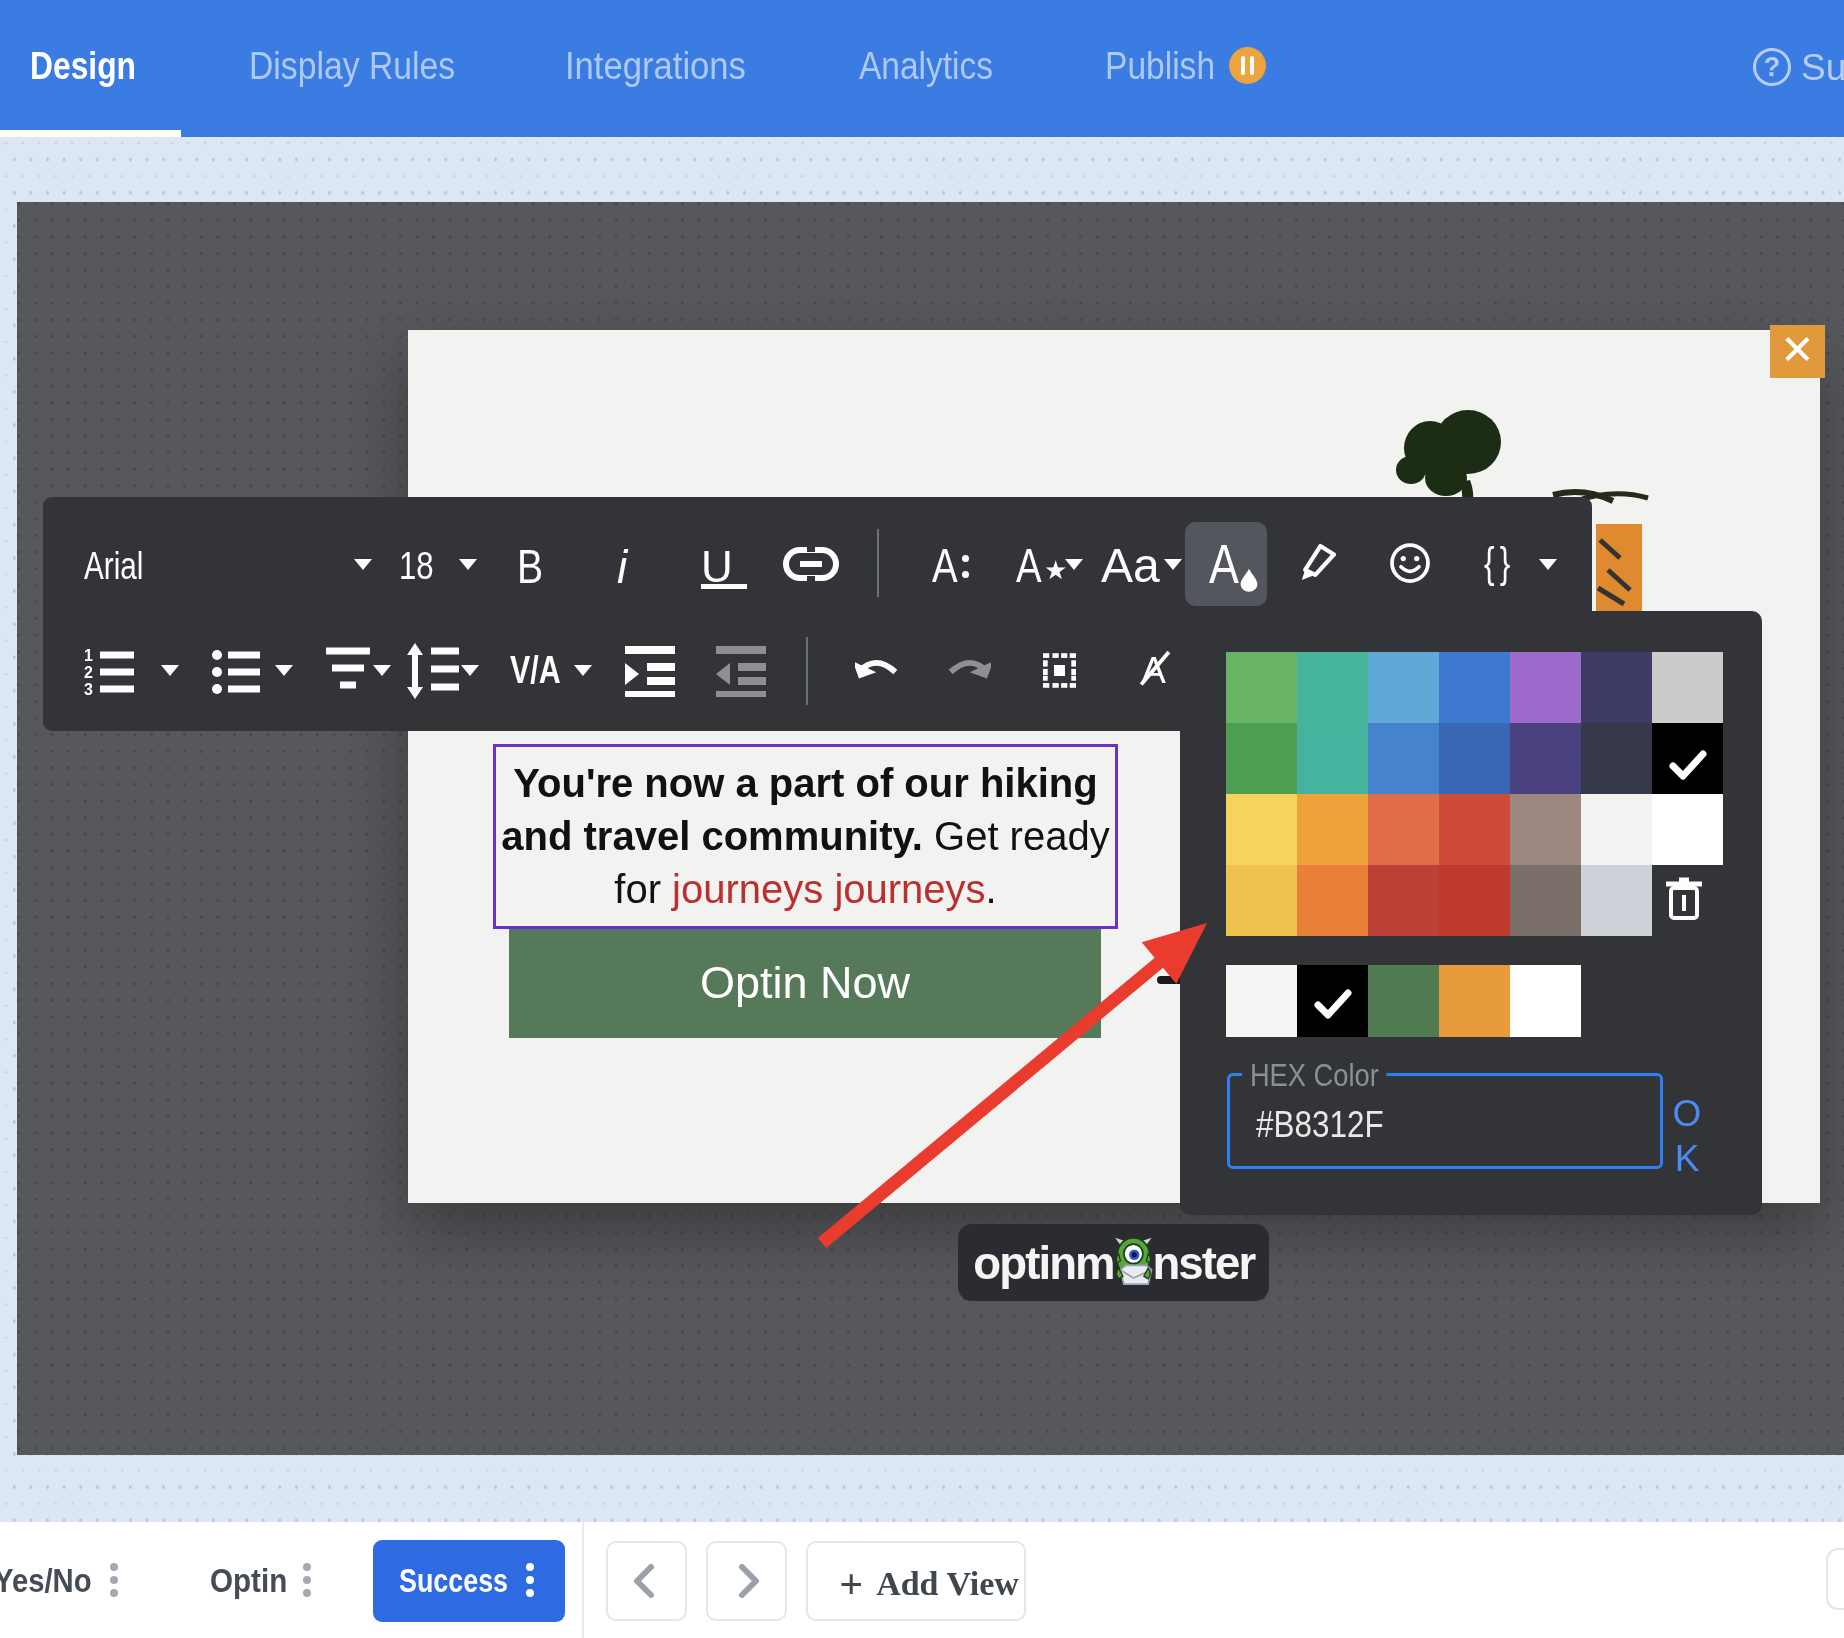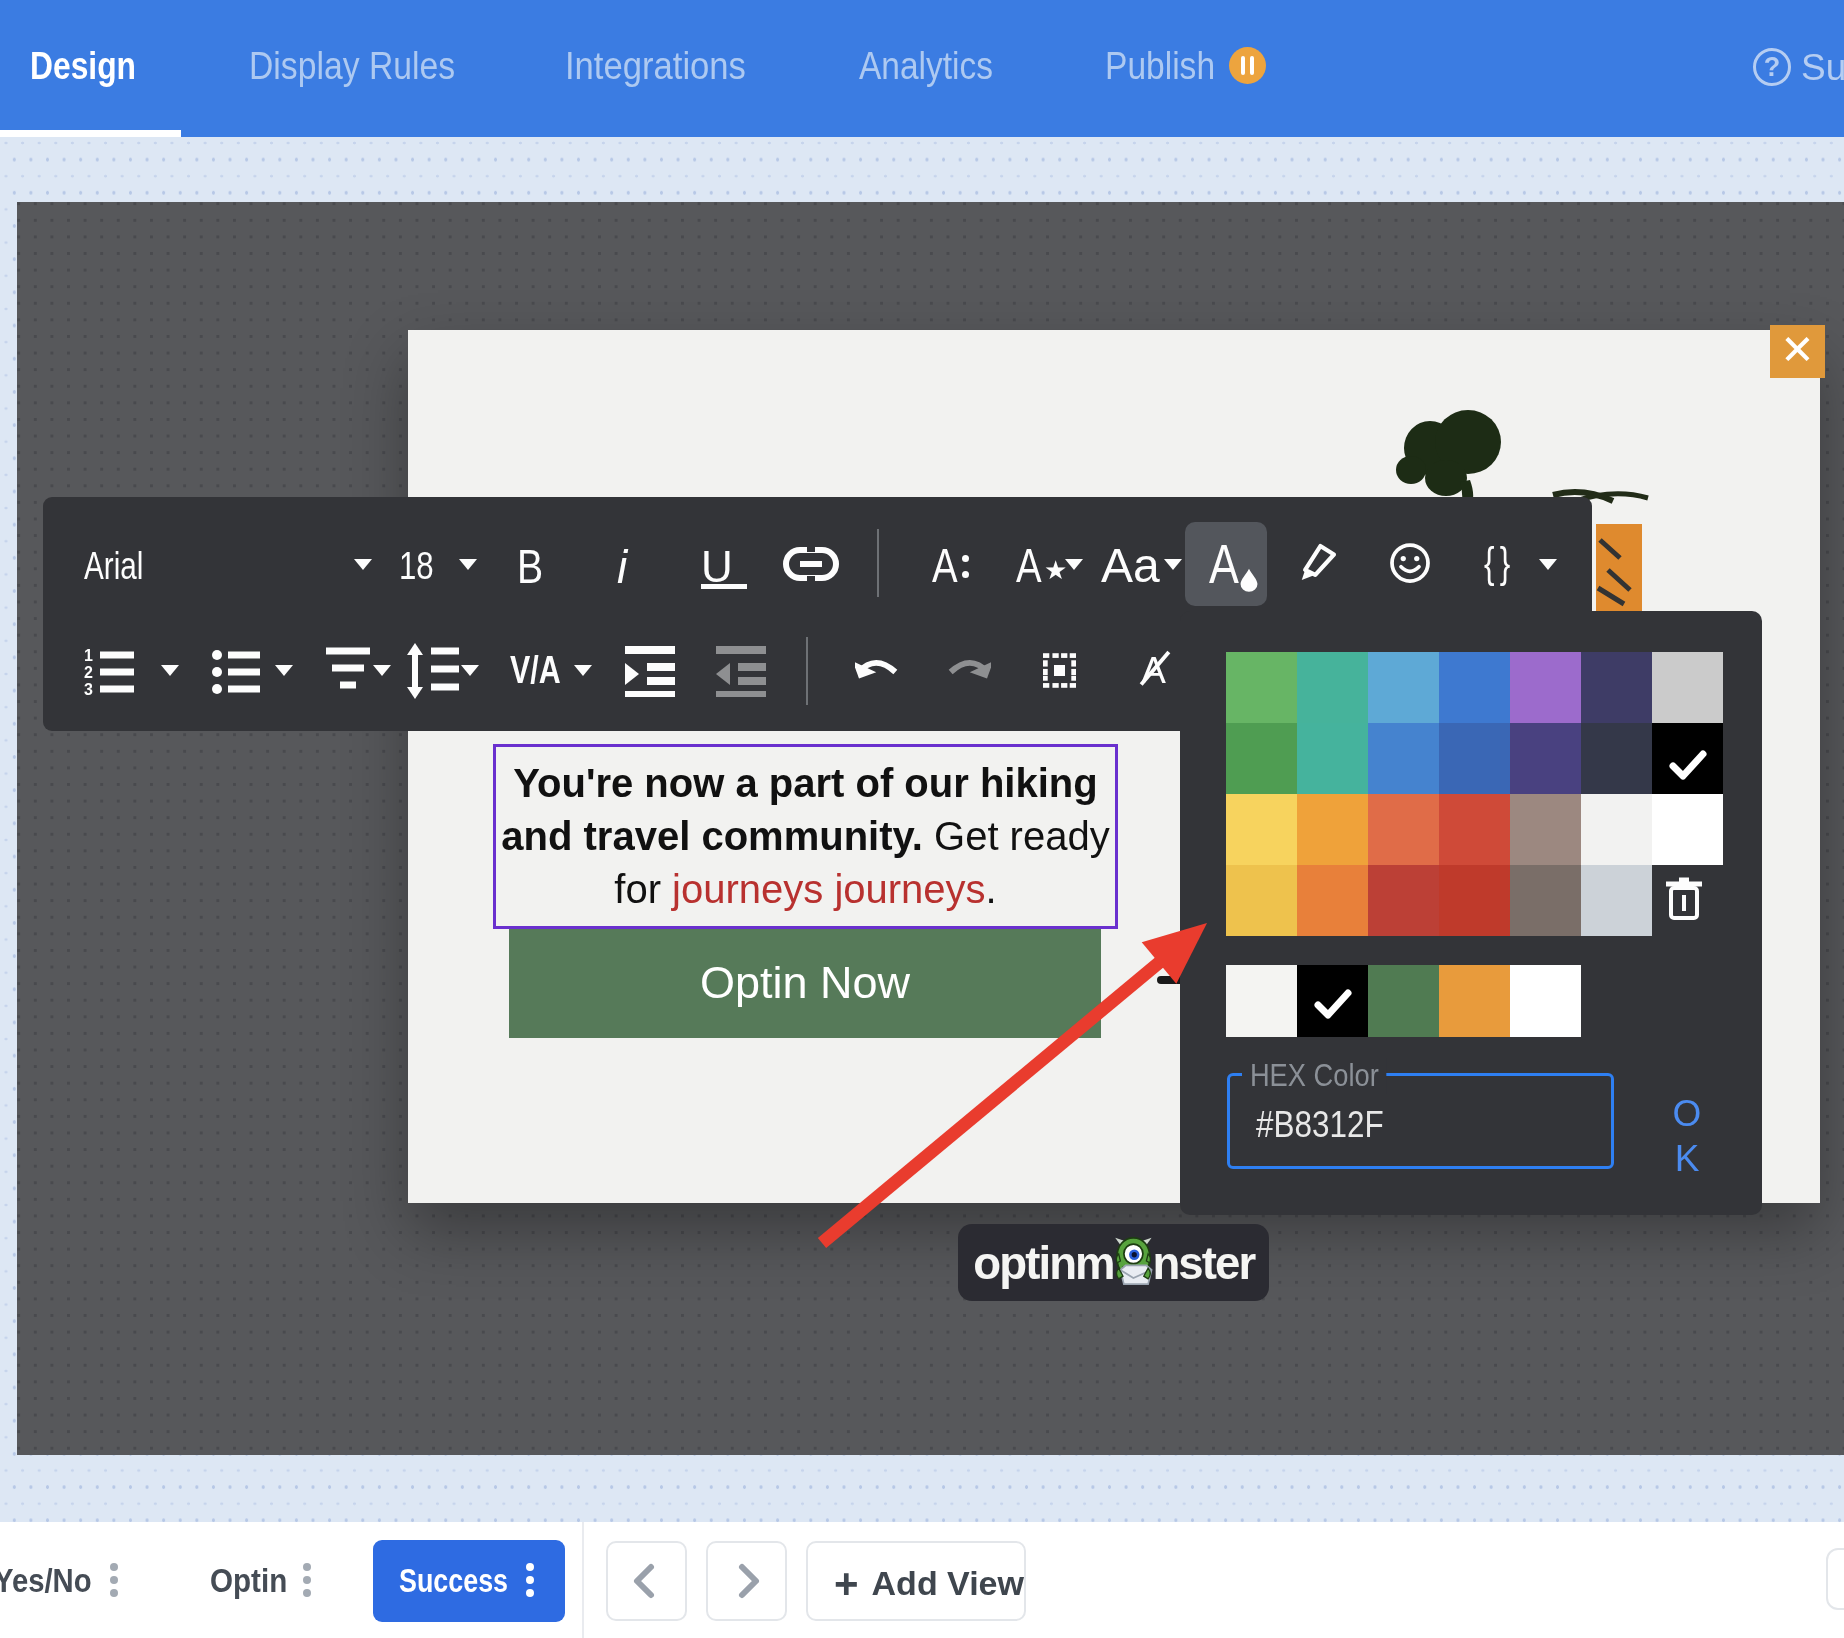--- a/index.html
+++ b/index.html
@@ -43,21 +43,21 @@
 
   .toolbar { position:absolute; left:43px; top:497px; width:1549px; height:234px; background:#333438; border-radius:9px;
     color:#fdfdfd; }
   .ti { position:absolute; color:#fdfdfd; }
   .caret { position:absolute; width:0; height:0; border-left:9px solid transparent; border-right:9px solid transparent; border-top:11px solid #fdfdfd; }
   .tdiv { position:absolute; width:2px; background:#6e7175; }
 
   .picker { position:absolute; left:1180px; top:611px; width:582px; height:604px; background:#333438; border-radius:10px; }
   .sw { position:absolute; width:71px; height:71px; }
 
-  .hexwrap { position:absolute; left:47px; top:462px; width:387px; height:96px; border:3px solid #2e7ff2; border-radius:6px; }
+  .hexwrap { position:absolute; left:47px; top:462px; width:436px; height:96px; border:3px solid #2e7ff2; border-radius:6px; }
   .hexlabel { position:absolute; left:12px; top:-18px; background:#333438; padding:0 9px; color:#8b9097; font-size:31px; transform:scaleX(0.88); transform-origin:left center; }
   .hexval { position:absolute; left:26px; top:28px; color:#e8e8e8; font-size:37px; transform:scaleX(0.85); transform-origin:left center; }
   .okbtn { position:absolute; left:485px; top:480px; color:#4b8bf0; font-size:37px; line-height:45px; text-align:center; width:44px; }
 
   .bottombar { position:absolute; left:0; top:1522px; width:1844px; height:116px; background:#ffffff; }
   .blabel { position:absolute; top:39px; font-size:34px; font-weight:700; color:#454c55; }
   .dots3 { position:absolute; top:41px; width:8px; }
   .dots3 span { display:block; width:8px; height:8px; border-radius:50%; background:#a3aab3; margin-bottom:5px; }
   .navbtn { position:absolute; top:19px; width:81px; height:80px; background:#fff; border:2px solid #e3e6ea; border-radius:10px; }
   .successbtn { position:absolute; left:373px; top:18px; width:192px; height:82px; background:#2e6be2; border-radius:9px; color:#fff; }
@@ -327,15 +327,15 @@
     <div class="navbtn" style="left:606px;">
       <svg width="77" height="76" viewBox="0 0 77 76">
         <path d="M43 24 L29 38 L43 52" fill="none" stroke="#9aa1ab" stroke-width="6" stroke-linecap="round" stroke-linejoin="round"></path>
       </svg>
     </div>
     <div class="navbtn" style="left:706px;">
       <svg width="77" height="76" viewBox="0 0 77 76">
         <path d="M34 24 L48 38 L34 52" fill="none" stroke="#9aa1ab" stroke-width="6" stroke-linecap="round" stroke-linejoin="round"></path>
       </svg>
     </div>
-    <div class="addview" style="padding-left:26px;"><span style="font-size:42px;position:relative;top:3px;margin-right:13px;">+</span>Add View</div>
+    <div class="addview" style="padding-left:26px;font-family:Liberation Serif, serif;"><span style="font-size:42px;position:relative;top:3px;margin-right:13px;">+</span>Add View</div>
     <div class="navbtn" style="left:1826px;top:26px;width:40px;height:62px;border-radius:12px;"></div>
   </div>
 
 </body></html>

